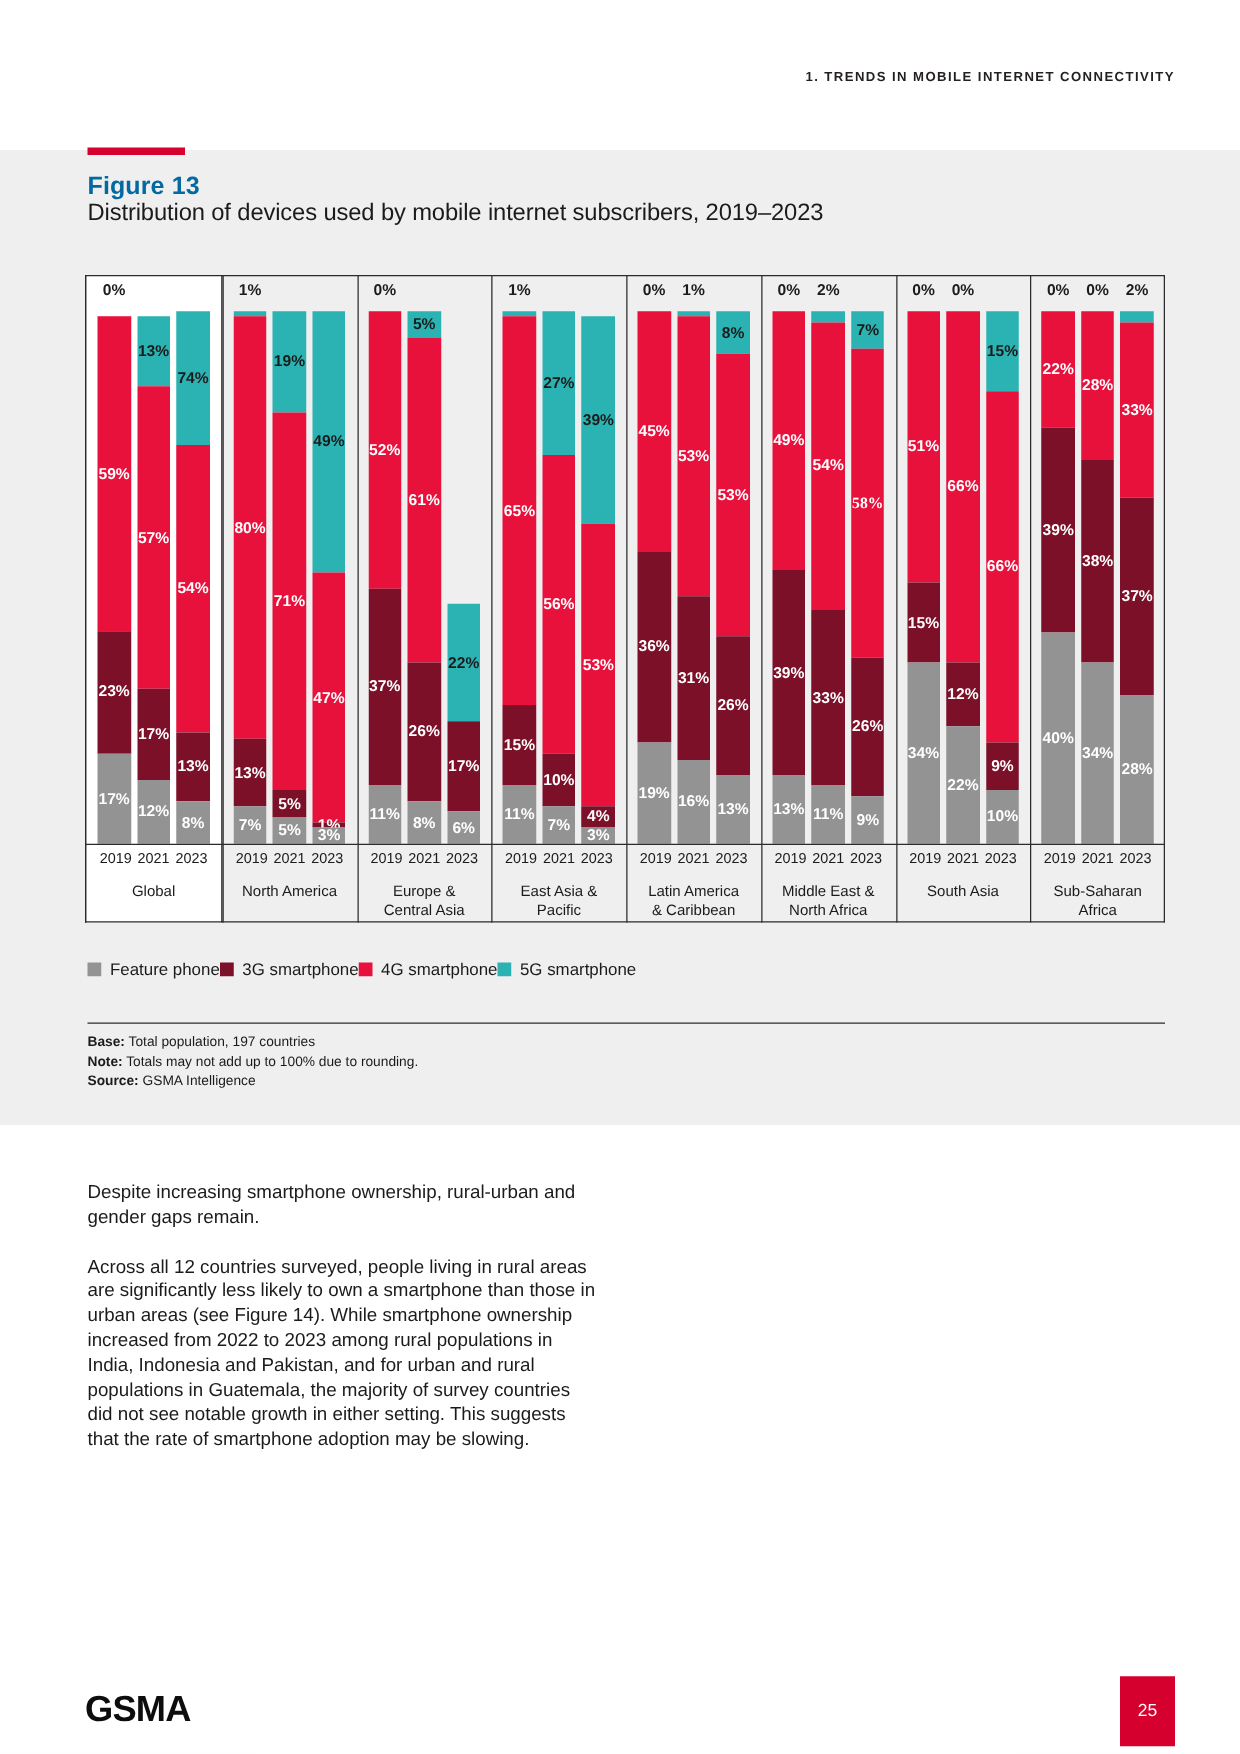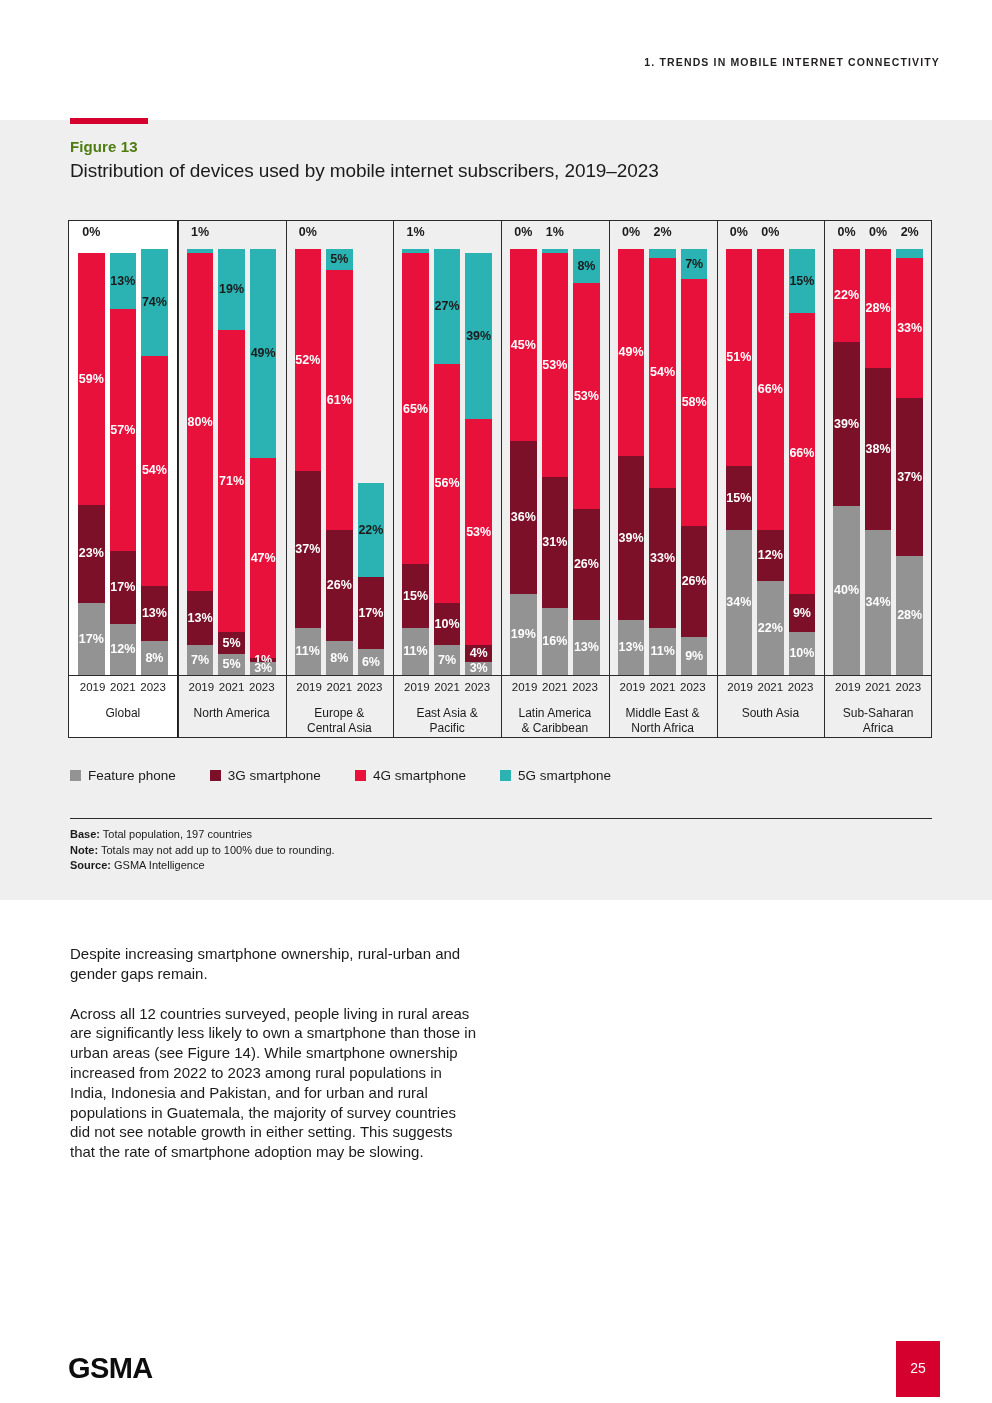--- a/index.html
+++ b/index.html
@@ -43,23 +43,23 @@
     left: 70px;
     top: 118px;
     width: 78px;
     height: 6px;
     background: #d6002e;
   }
   .figure-label {
     position: absolute;
     left: 70px;
     top: 138px;
-    font-size: 15px;
+    font-size: 20px;
     font-weight: bold;
-    color: #4d7c0f;
+    color: #0369a1;
     letter-spacing: .1px;
   }
   .figure-title {
     position: absolute;
     left: 70px;
     top: 160px;
     font-size: 19px;
     font-weight: normal;
     color: #1b1b1b;
     letter-spacing: -.1px;
@@ -219,21 +219,20 @@
     color: #1b1b1b;
   }
 
   
   .legend {
     position: absolute;
     left: 70px;
     top: 768px;
     display: flex;
     align-items: center;
-    gap: 34px;
   }
   .legend-item {
     display: flex;
     align-items: center;
     gap: 7px;
     font-size: 13.5px;
     color: #1b1b1b;
   }
   .swatch {
     width: 11px;
@@ -624,21 +623,21 @@
               <span>33%</span>
             </div>
             <div class="seg seg-feature" style="height: 11%;">
               <span>11%</span>
             </div>
           </div>
           <div class="bar-col">
             <div class="seg seg-5g" style="height: 7%;">
               <span>7%</span>
             </div>
-            <div class="seg seg-4g" style="height: 58%;">
+            <div class="seg seg-4g" style="height: 58%; font-family: Liberation Serif, serif;">
               <span>58%</span>
             </div>
             <div class="seg seg-3g" style="height: 26%;">
               <span>26%</span>
             </div>
             <div class="seg seg-feature" style="height: 9%;">
               <span>9%</span>
             </div>
           </div>
         </div>

